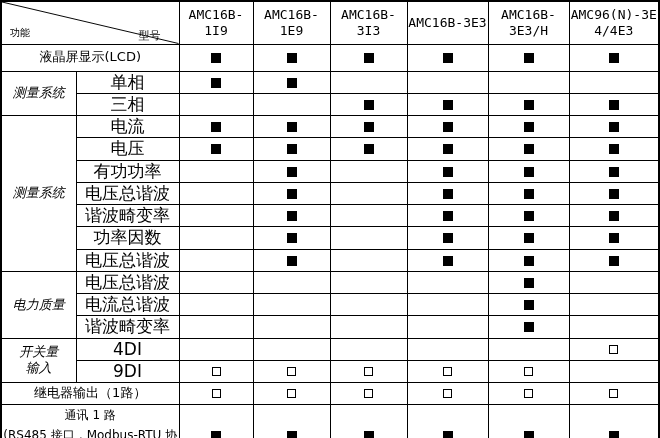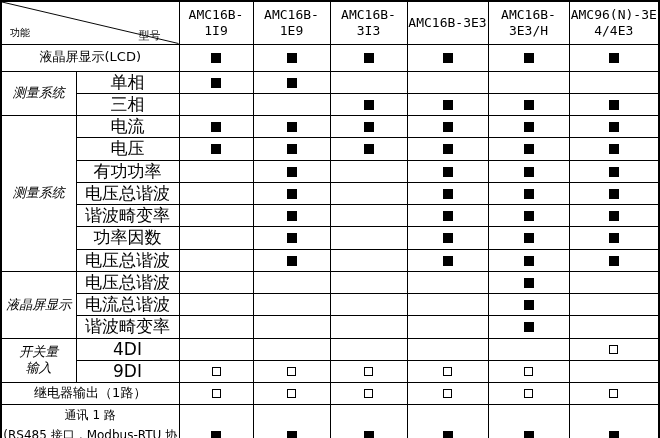--- a/index.html
+++ b/index.html
@@ -173,21 +173,21 @@
         <tr data-name="row-measuring-params-7">
           <td class="label sub" data-name="feature-label">电压总谐波</td>
           <td class="val" data-name="value-cell"></td>
           <td class="val" data-name="value-cell"><span class="sq f" data-name="filled-square-marker"></span></td>
           <td class="val" data-name="value-cell"></td>
           <td class="val" data-name="value-cell"><span class="sq f" data-name="filled-square-marker"></span></td>
           <td class="val" data-name="value-cell"><span class="sq f" data-name="filled-square-marker"></span></td>
           <td class="val" data-name="value-cell"><span class="sq f" data-name="filled-square-marker"></span></td>
         </tr>
         <tr data-name="row-power-quality-1">
-          <td rowspan="3" class="label group" data-name="group-label-power-quality">液晶屏显示</td>
+          <td rowspan="3" class="label group" data-name="group-label-power-quality">电力质量</td>
           <td class="label sub" data-name="feature-label">电压总谐波</td>
           <td class="val" data-name="value-cell"></td>
           <td class="val" data-name="value-cell"></td>
           <td class="val" data-name="value-cell"></td>
           <td class="val" data-name="value-cell"></td>
           <td class="val" data-name="value-cell"><span class="sq f" data-name="filled-square-marker"></span></td>
           <td class="val" data-name="value-cell"></td>
         </tr>
         <tr data-name="row-power-quality-2">
           <td class="label sub" data-name="feature-label">电流总谐波</td>

